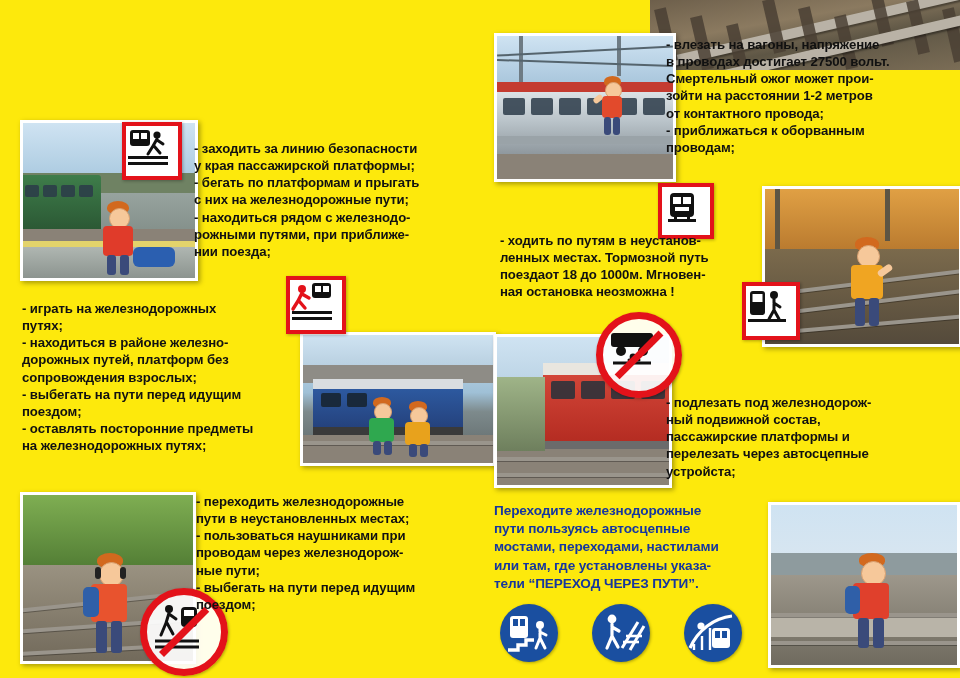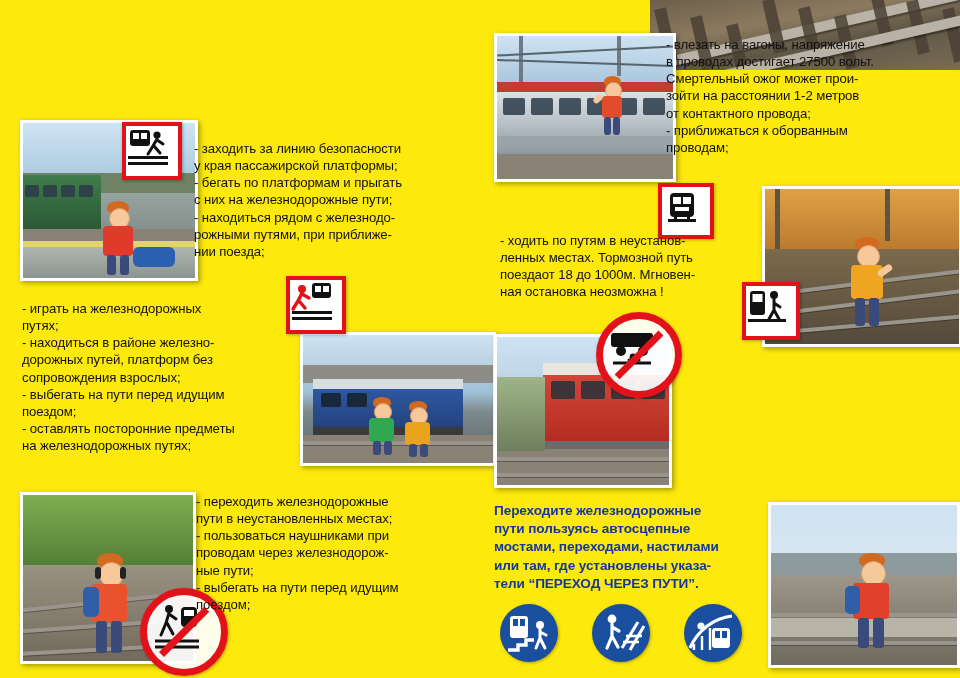--- a/index.html
+++ b/index.html
@@ -76,21 +76,21 @@
   .ban{
     position:absolute;border-radius:50%;border:7px solid #e3121a;background:rgba(255,255,255,.92);
     box-shadow:1px 1px 3px rgba(0,0,0,.3);
   }
   .ban .slash{
     position:absolute;left:50%;top:50%;width:86%;height:7px;background:#e3121a;
     transform:translate(-50%,-50%) rotate(-45deg);
   }
   
   .txt{
-    position:absolute;color:#111;font-weight:normal;
+    position:absolute;color:#111;font-weight:bold;
     font-size:13.2px;line-height:1.30;
     white-space:pre-line;
     letter-spacing:-.1px;
   }
   
   .advice{
     position:absolute;color:#15369f;font-weight:bold;font-size:13.6px;line-height:1.34;
     white-space:pre-line;letter-spacing:-.1px;
   }
   .bluecircle{
@@ -310,20 +310,25 @@
       <rect x="8" y="14" width="42" height="14" rx="3" fill="#111"></rect>
       <circle cx="18" cy="32" r="5" fill="#111"></circle>
       <circle cx="40" cy="32" r="5" fill="#111"></circle>
       <path d="M10 44 L48 44" stroke="#111" stroke-width="3"></path>
       <circle cx="30" cy="38" r="3.4" fill="#111"></circle>
       <path d="M26 41 L36 41" stroke="#111" stroke-width="3" stroke-linecap="round"></path>
     </svg>
     <div class="slash"></div>
   </div>
 
+  <div class="txt" style="left:666px;top:394px;width:290px;">- подлезать под железнодорож-
+  ный  подвижной  состав,
+  пассажирские платформы и
+  перелезать через автосцепные
+  устройста;</div>
 
   <div class="photo ph-forest" style="left:20px;top:492px;width:170px;height:166px;">
     <div style="position:absolute;left:0;top:0;width:170px;height:78px;background:linear-gradient(180deg,#7fae52,#4f7a33);"></div>
     <div style="position:absolute;left:0;top:70px;width:170px;height:96px;background:linear-gradient(180deg,#9a9281,#726a5b);"></div>
     <div class="track" style="left:-6px;top:104px;width:190px;transform:rotate(-6deg);"></div>
     <div class="track" style="left:-6px;top:128px;width:190px;transform:rotate(-4deg);"></div>
     <div class="track" style="left:-6px;top:152px;width:190px;transform:rotate(-3deg);"></div>
     <div class="kid" style="left:58px;top:58px;width:60px;height:104px;">
       <div class="hair" style="left:16px;top:0;width:26px;height:15px;"></div>
       <div class="head" style="left:18px;top:9px;width:23px;height:23px;"></div>

